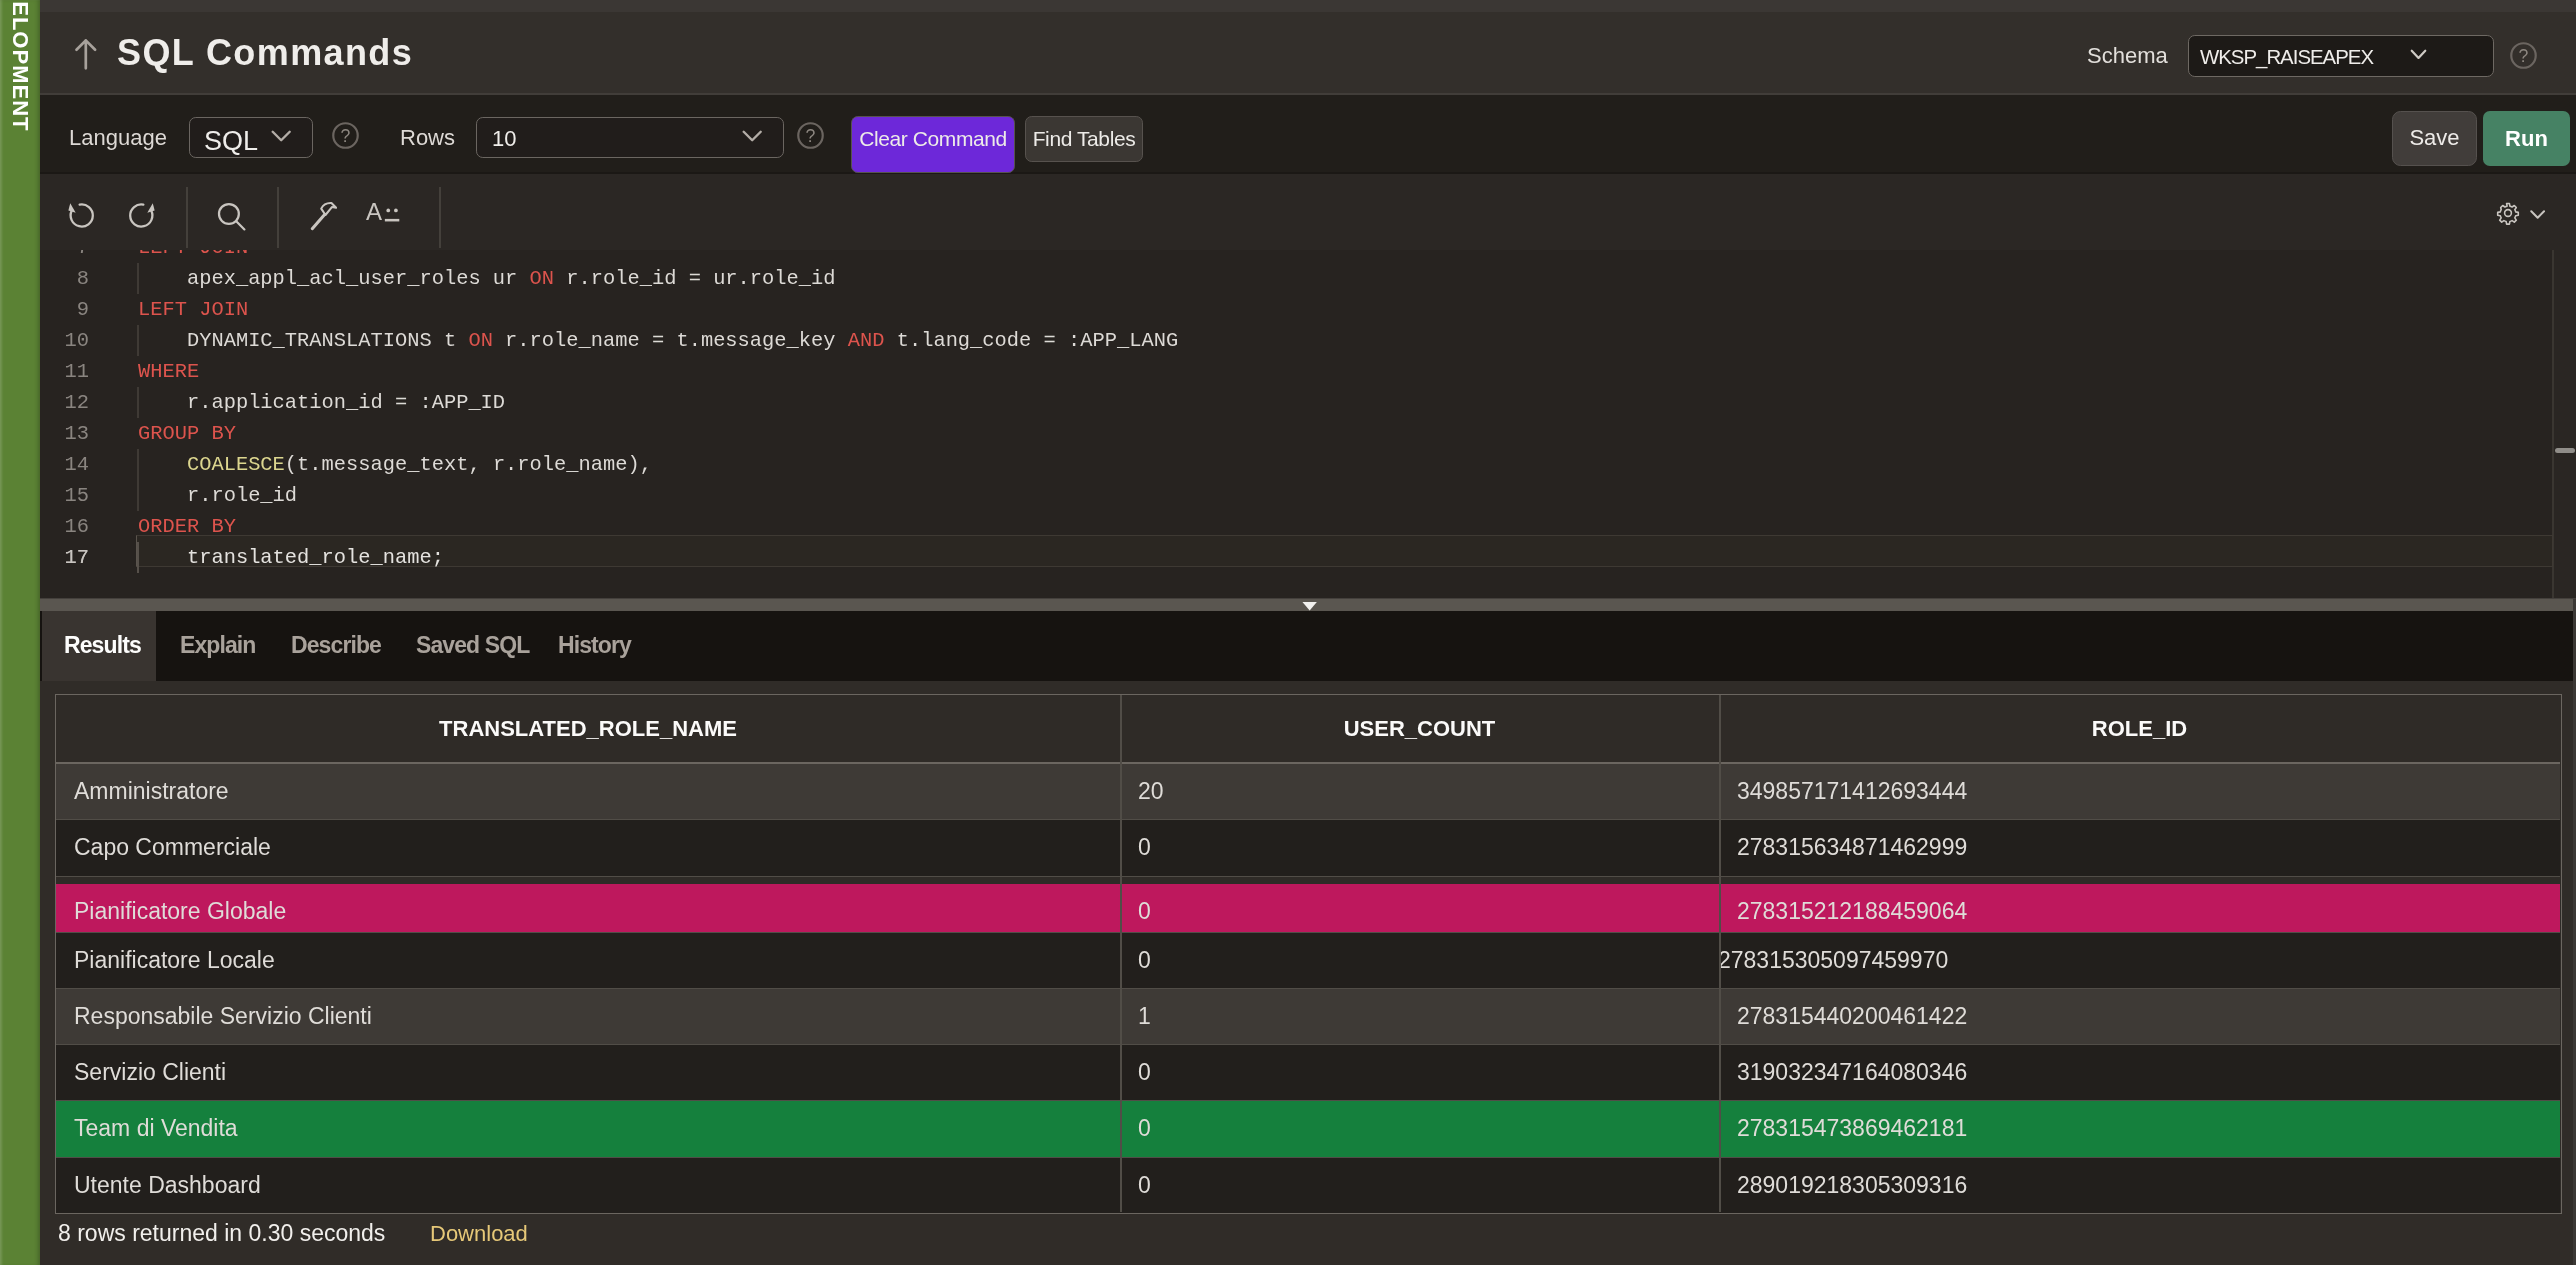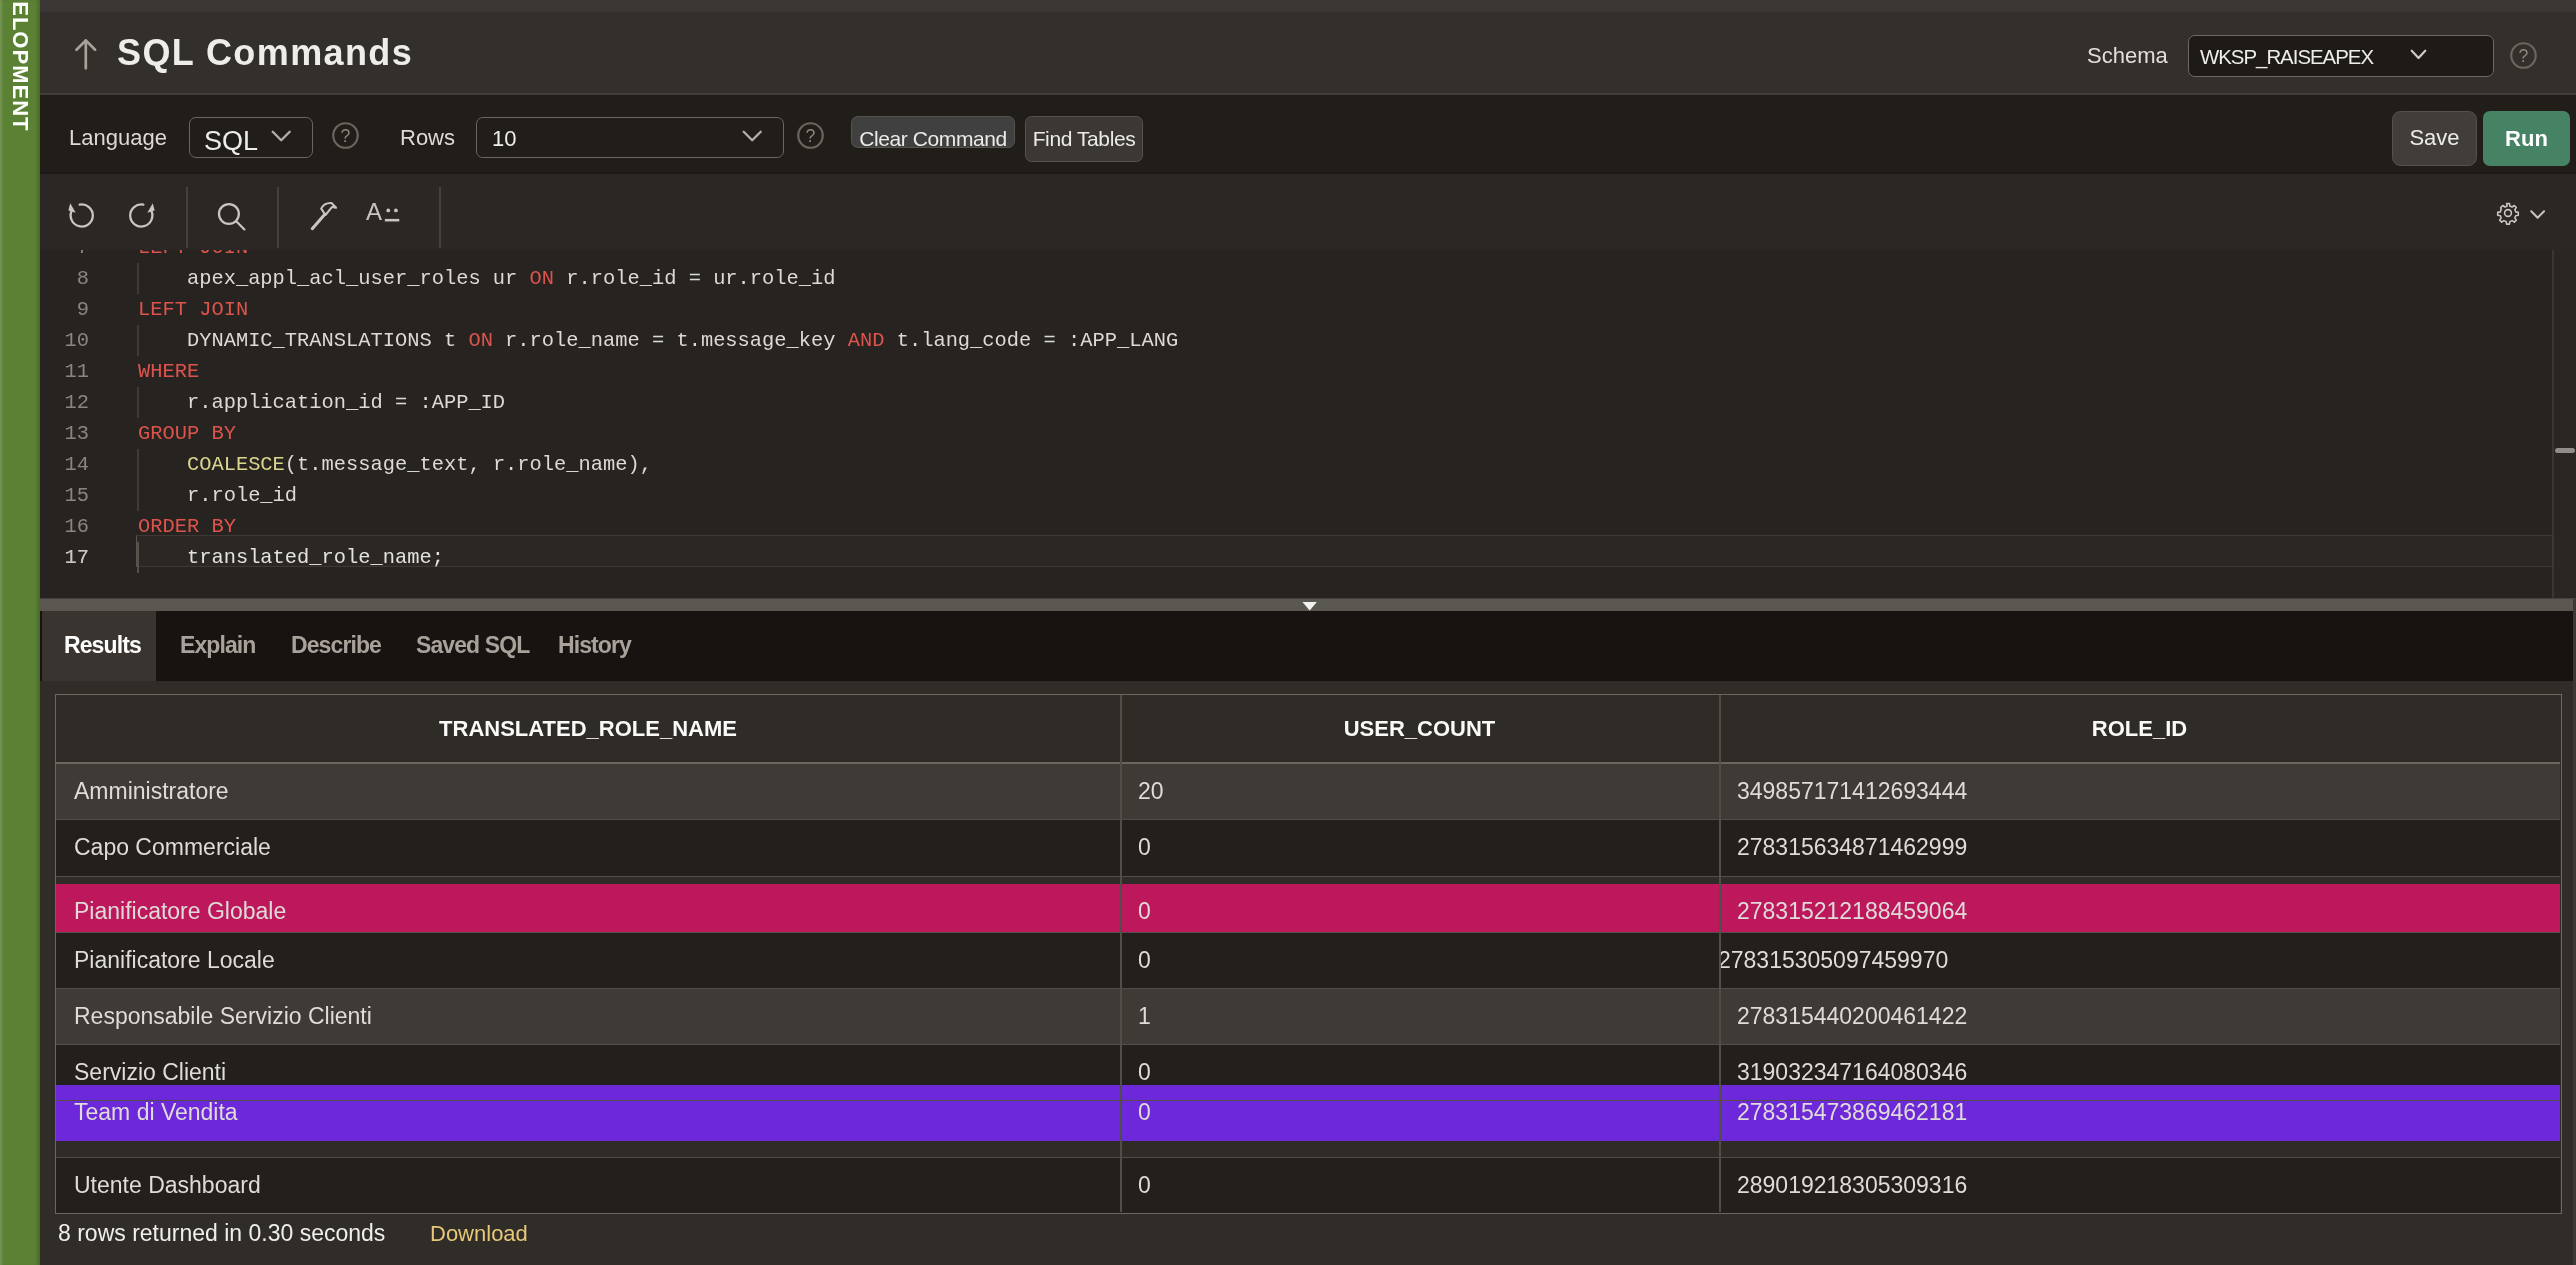--- a/index.html
+++ b/index.html
@@ -62,21 +62,21 @@
   <div class="abs" style="left:476px;top:117px;width:308px;height:41px;background:#211D1B;border:1.7px solid #6B6661;border-radius:6.8px;"></div>
   <div class="abs" style="left:492px;top:126px;font-size:22px;color:#EFEDEA;">10</div>
   <svg class="abs" style="left:742px;top:130px;" width="20.4" height="12.8" viewBox="0 0 24 15">
     <path d="M2 2 L12 12 L22 2" fill="none" stroke="#B3ADA7" stroke-width="2.8" stroke-linecap="round" stroke-linejoin="round"></path>
   </svg>
   <svg class="abs" style="left:797px;top:122px;" width="27" height="27" viewBox="0 0 32 32">
     <circle cx="16" cy="16" r="14.5" fill="none" stroke="#6B6560" stroke-width="2.6"></circle>
     <text x="16" y="23.5" font-size="21" fill="#8D8780" text-anchor="middle" font-family="Liberation Sans">?</text>
   </svg>
 
-  <div class="abs" style="left:851px;top:116px;width:164px;height:32px;background:#404040;border:1.7px solid #57524E;border-radius:6.8px;text-align:center;line-height:43px;font-size:21px;color:#EDEBE8;letter-spacing:-0.4px;">Clear Command</div>
+  <div class="abs" style="left:851px;top:116px;width:164px;height:57px;background:#6d28d9;border:1.7px solid #57524E;border-radius:6.8px;text-align:center;line-height:43px;font-size:21px;color:#EDEBE8;letter-spacing:-0.4px;">Clear Command</div>
   <div class="abs" style="left:1025px;top:116px;width:118px;height:46px;background:#3B3733;border:1.7px solid #57524E;border-radius:6.8px;text-align:center;line-height:43px;font-size:21px;color:#EDEBE8;letter-spacing:-0.4px;">Find Tables</div>
 
   <div class="abs" style="left:2392px;top:111px;width:85px;height:55px;background:#413D3A;border:1.7px solid #55514E;border-radius:8.5px;text-align:center;line-height:52px;font-size:22px;color:#EDEBE8;">Save</div>
   <div class="abs" style="left:2483px;top:111px;width:87px;height:55px;background:#468264;border-radius:6.8px;text-align:center;line-height:55px;font-size:22px;font-weight:bold;color:#FFFFFF;">Run</div>
 
   <div class="abs" style="left:40px;top:174px;width:2536px;height:76px;background:#2B2724;"></div>
   <div class="abs" style="left:186px;top:187px;width:1.7px;height:61px;background:#44403B;"></div>
   <div class="abs" style="left:277px;top:187px;width:1.7px;height:61px;background:#44403B;"></div>
   <div class="abs" style="left:439px;top:187px;width:1.7px;height:61px;background:#44403B;"></div>
 
@@ -223,21 +223,21 @@
     <div class="trow" style="top:294px;background:#3E3A36;">
         <div style="left:18px;">Responsabile Servizio Clienti</div>
         <div style="left:1082px;">1</div>
         <div style="left:1681px;">278315440200461422</div>
       </div>
     <div class="trow" style="top:350px;background:#221F1C;">
         <div style="left:18px;">Servizio Clienti</div>
         <div style="left:1082px;">0</div>
         <div style="left:1681px;">319032347164080346</div>
       </div>
-    <div class="trow" style="top:390px;background:#6d28d9;">
+    <div class="trow" style="top:406px;background:#15803d;">
         <div style="left:18px;">Team di Vendita</div>
         <div style="left:1082px;">0</div>
         <div style="left:1681px;">278315473869462181</div>
       </div>
     <div class="trow" style="top:463px;background:#221F1C;">
         <div style="left:18px;">Utente Dashboard</div>
         <div style="left:1082px;">0</div>
         <div style="left:1681px;">289019218305309316</div>
       </div>
 

